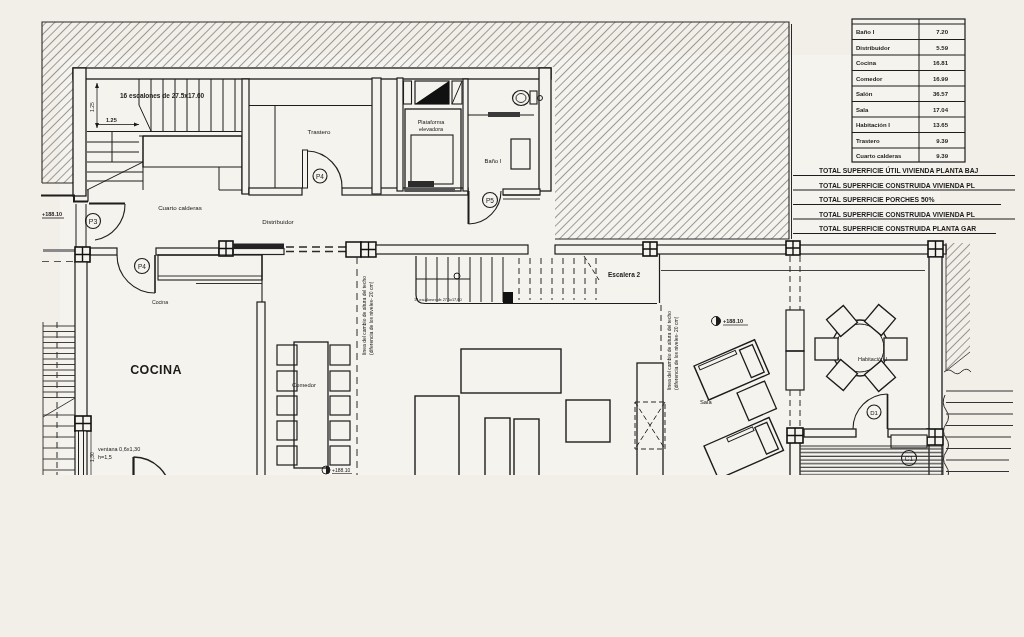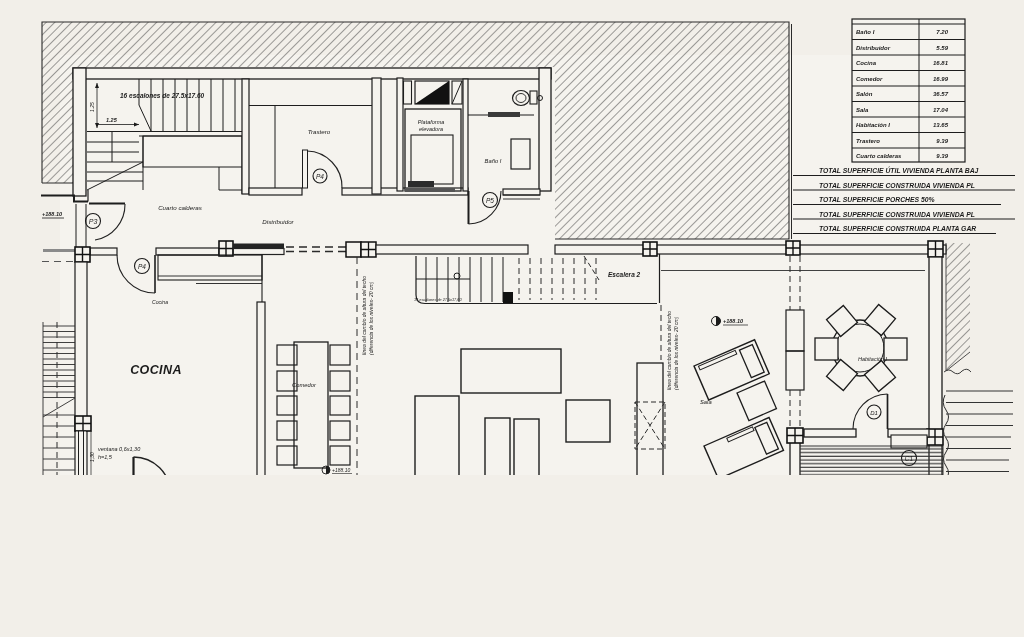--- a/index.html
+++ b/index.html
@@ -1,16 +1,16 @@
 <!DOCTYPE html>
 <html><head>
 <meta charset="utf-8">
 <style>
 html,body{margin:0;padding:0;background:#f2efe9;}
-#page{width:1024px;height:475px;position:relative;overflow:hidden;font-style:italic;}
+#page{width:1024px;height:475px;position:relative;overflow:hidden;}
 text{font-family:"Liberation Sans",sans-serif;fill:#1b1b1b;}
 </style>
 </head>
 <body>
 <div id="page">
 <svg width="1024" height="637" viewBox="0 0 1024 637">
 <defs>
 <pattern id="hatch" width="6" height="6" patternUnits="userSpaceOnUse" patternTransform="rotate(45)">
 <line x1="0" y1="0" x2="0" y2="6" stroke="#404040" stroke-width="1"></line>
 </pattern>

